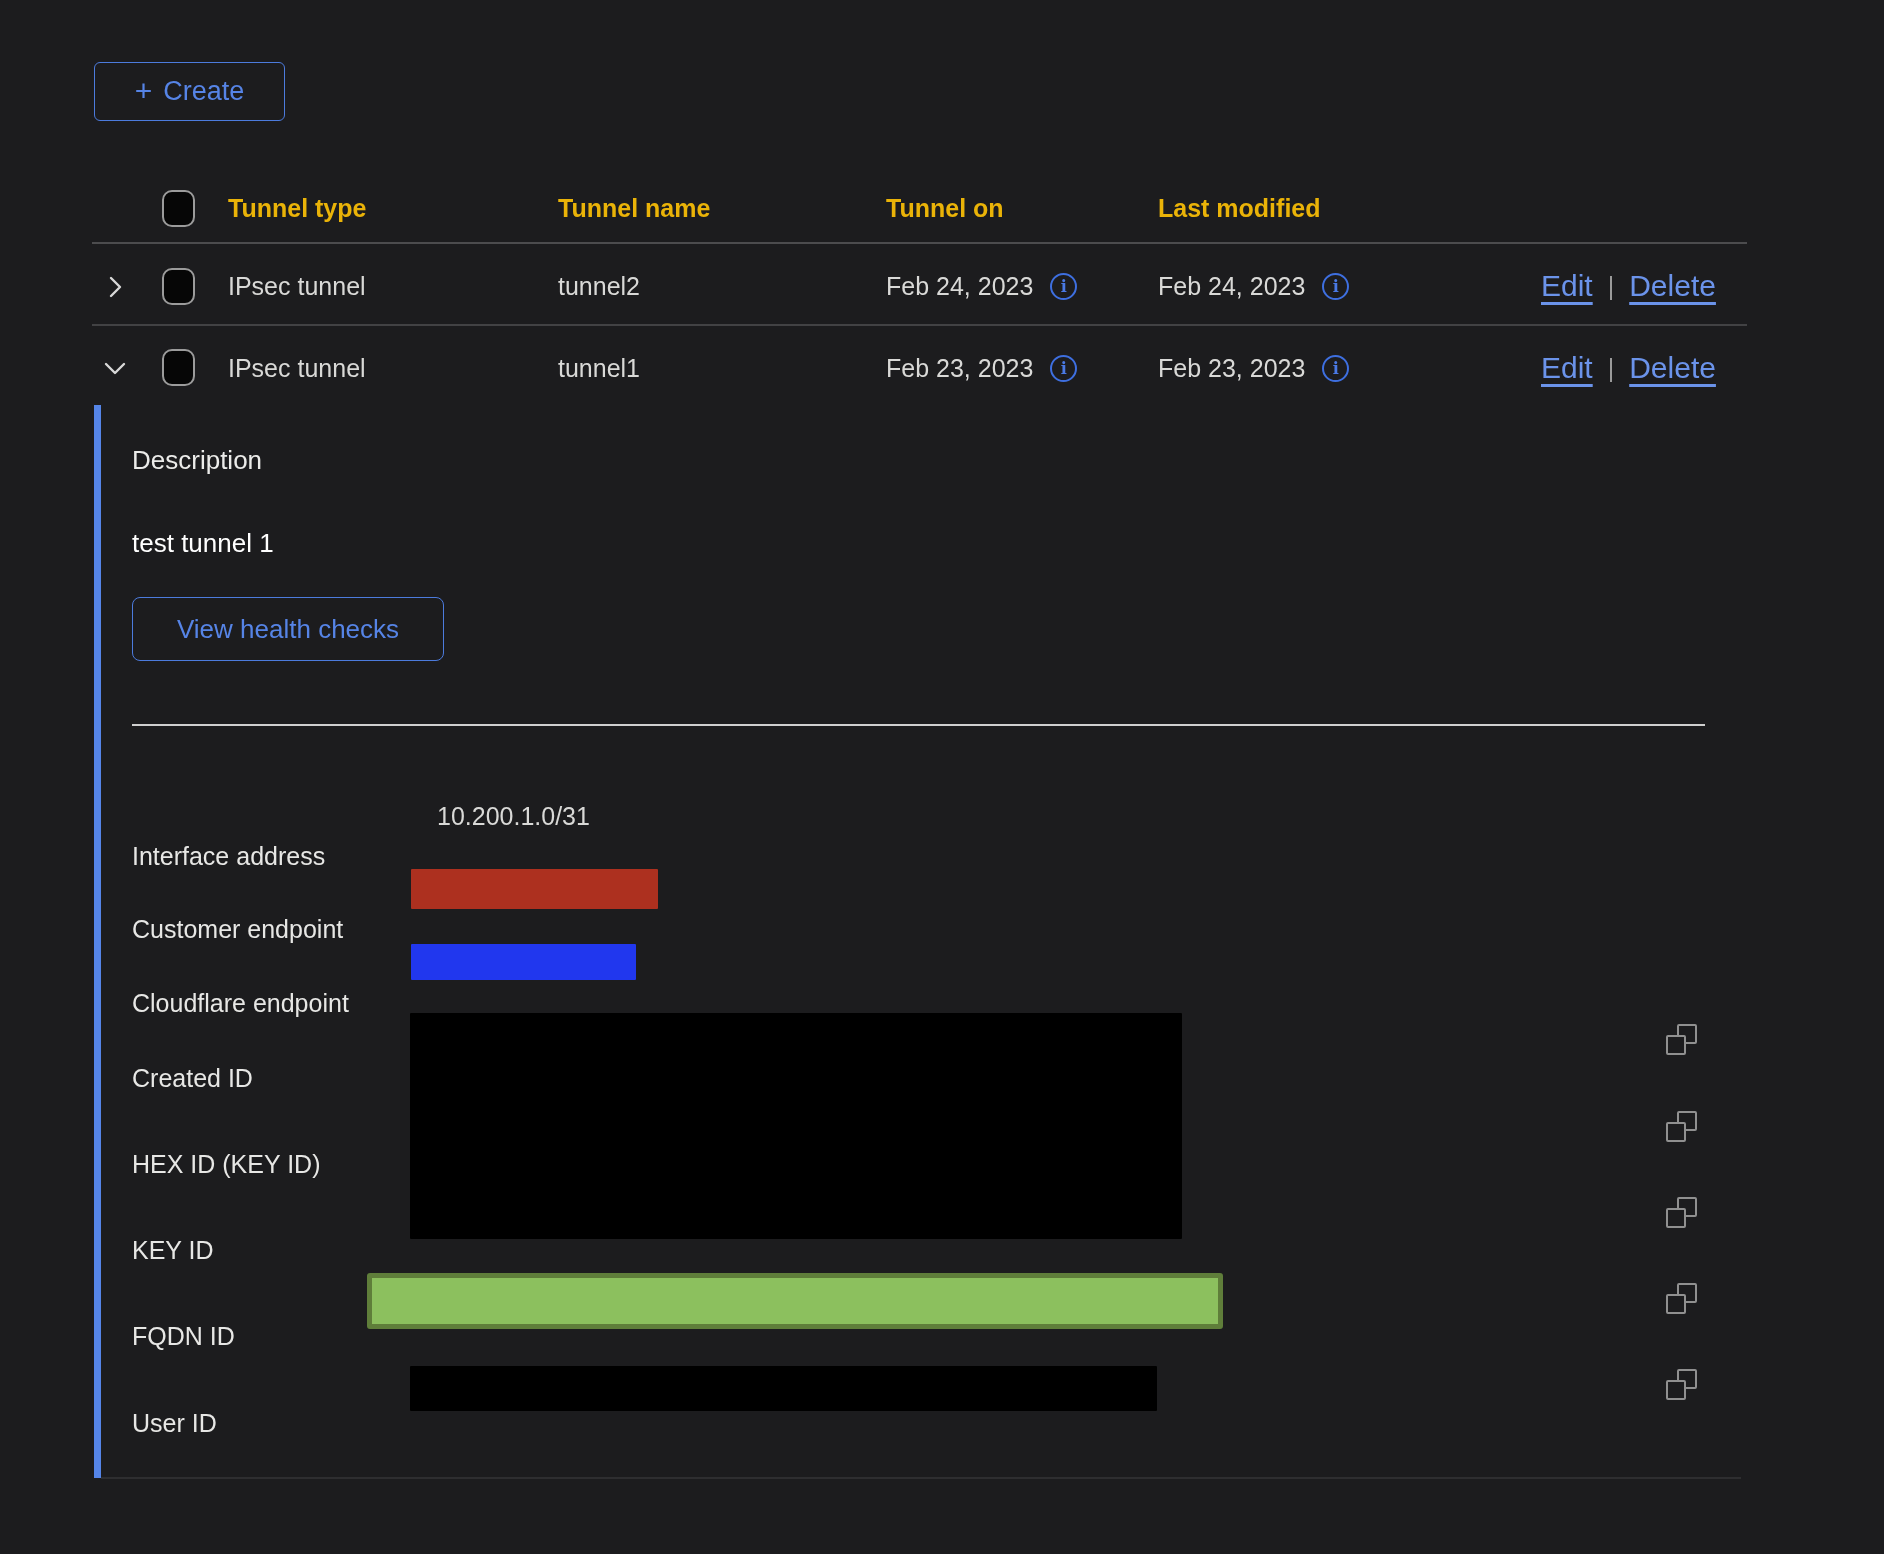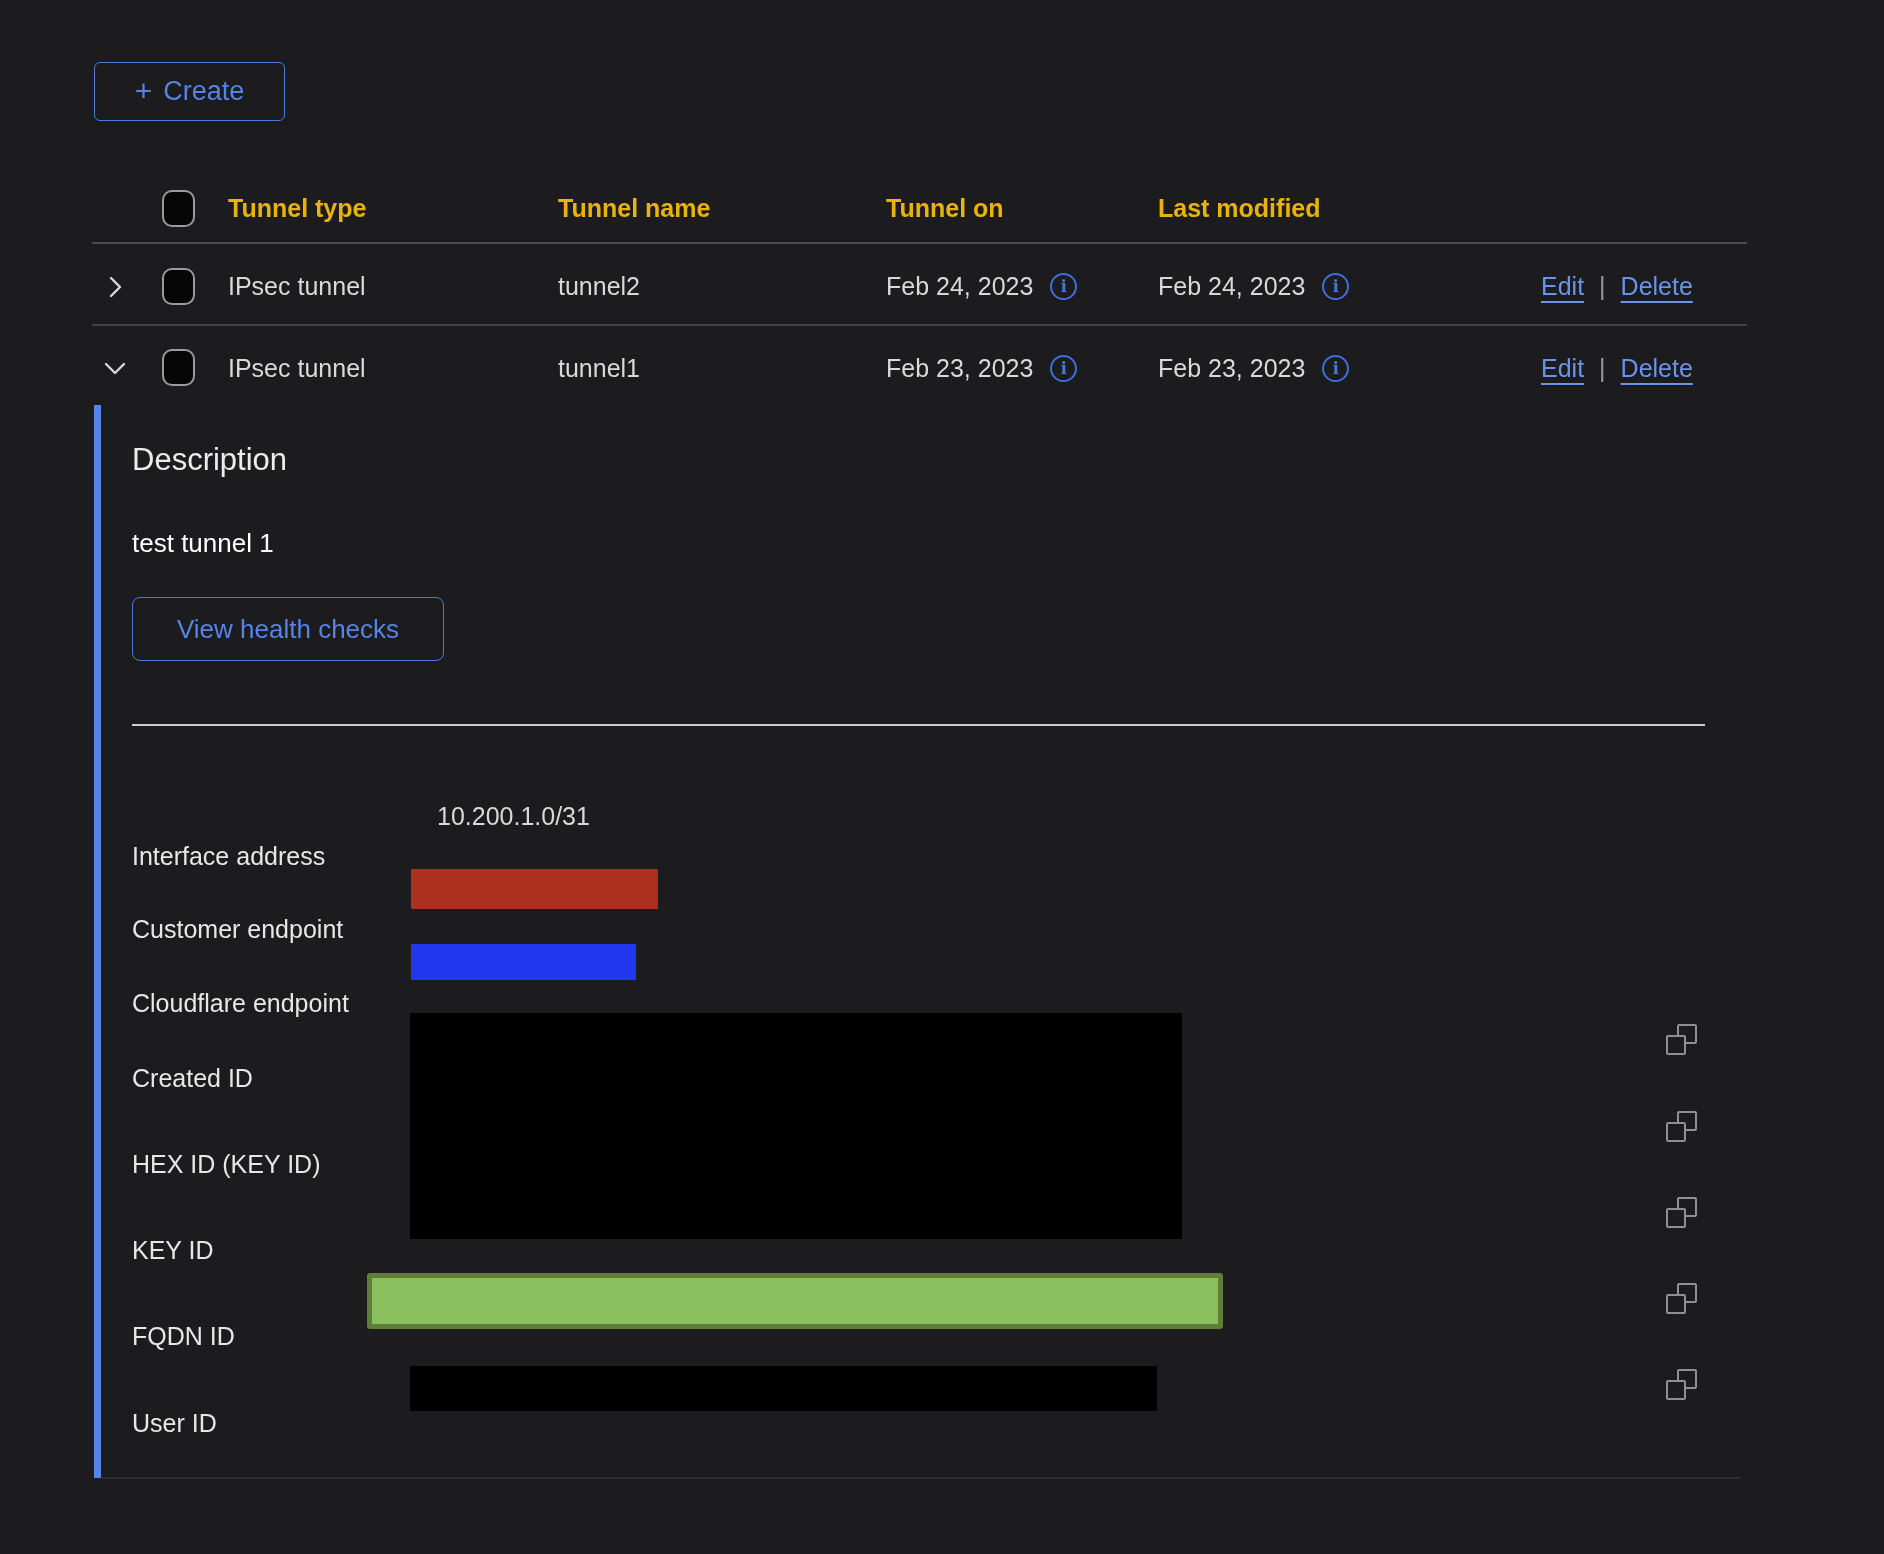--- a/index.html
+++ b/index.html
@@ -48,30 +48,30 @@
   .info-icon {
     width: 27px; height: 27px; border: 2px solid #3e6fe0; border-radius: 50%;
     color: #4a79e4; display: inline-flex; align-items: center; justify-content: center;
     font-family: "DejaVu Serif", serif; font-size: 16px; font-weight: 700;
     cursor: pointer; flex: 0 0 auto;
   }
 
   .date-group { display: flex; align-items: center; gap: 17px; }
 
   .link {
-    color: #6b93ea; font-size: 25px; line-height: 30px;
+    color: #6b93ea; font-size: 30px; line-height: 30px;
     text-decoration: underline; text-underline-offset: 6px; cursor: pointer;
   }
   .link-sep { color: #9a9a9a; font-size: 25px; line-height: 30px; }
   .actions { display: flex; align-items: center; gap: 15px; }
 
   
   .accent-bar { left: 94px; top: 405px; width: 7px; height: 1073px; background: #5585e8; }
 
-  .section-label { color: #ececea; font-size: 31px; font-weight: 500; line-height: 30px; }
+  .section-label { color: #ececea; font-size: 26px; font-weight: 500; line-height: 30px; }
   .muted-text { color: #ffffff; font-size: 26px; line-height: 30px; }
 
   .health-btn {
     left: 132px; top: 597px; width: 312px; height: 64px;
     border: 1.5px solid #4c7bdd; border-radius: 8px;
     background: transparent; color: #5684e6; font-size: 26px;
     display: flex; align-items: center; justify-content: center; cursor: pointer;
     font-family: "Liberation Sans", "DejaVu Sans", sans-serif;
   }
 

